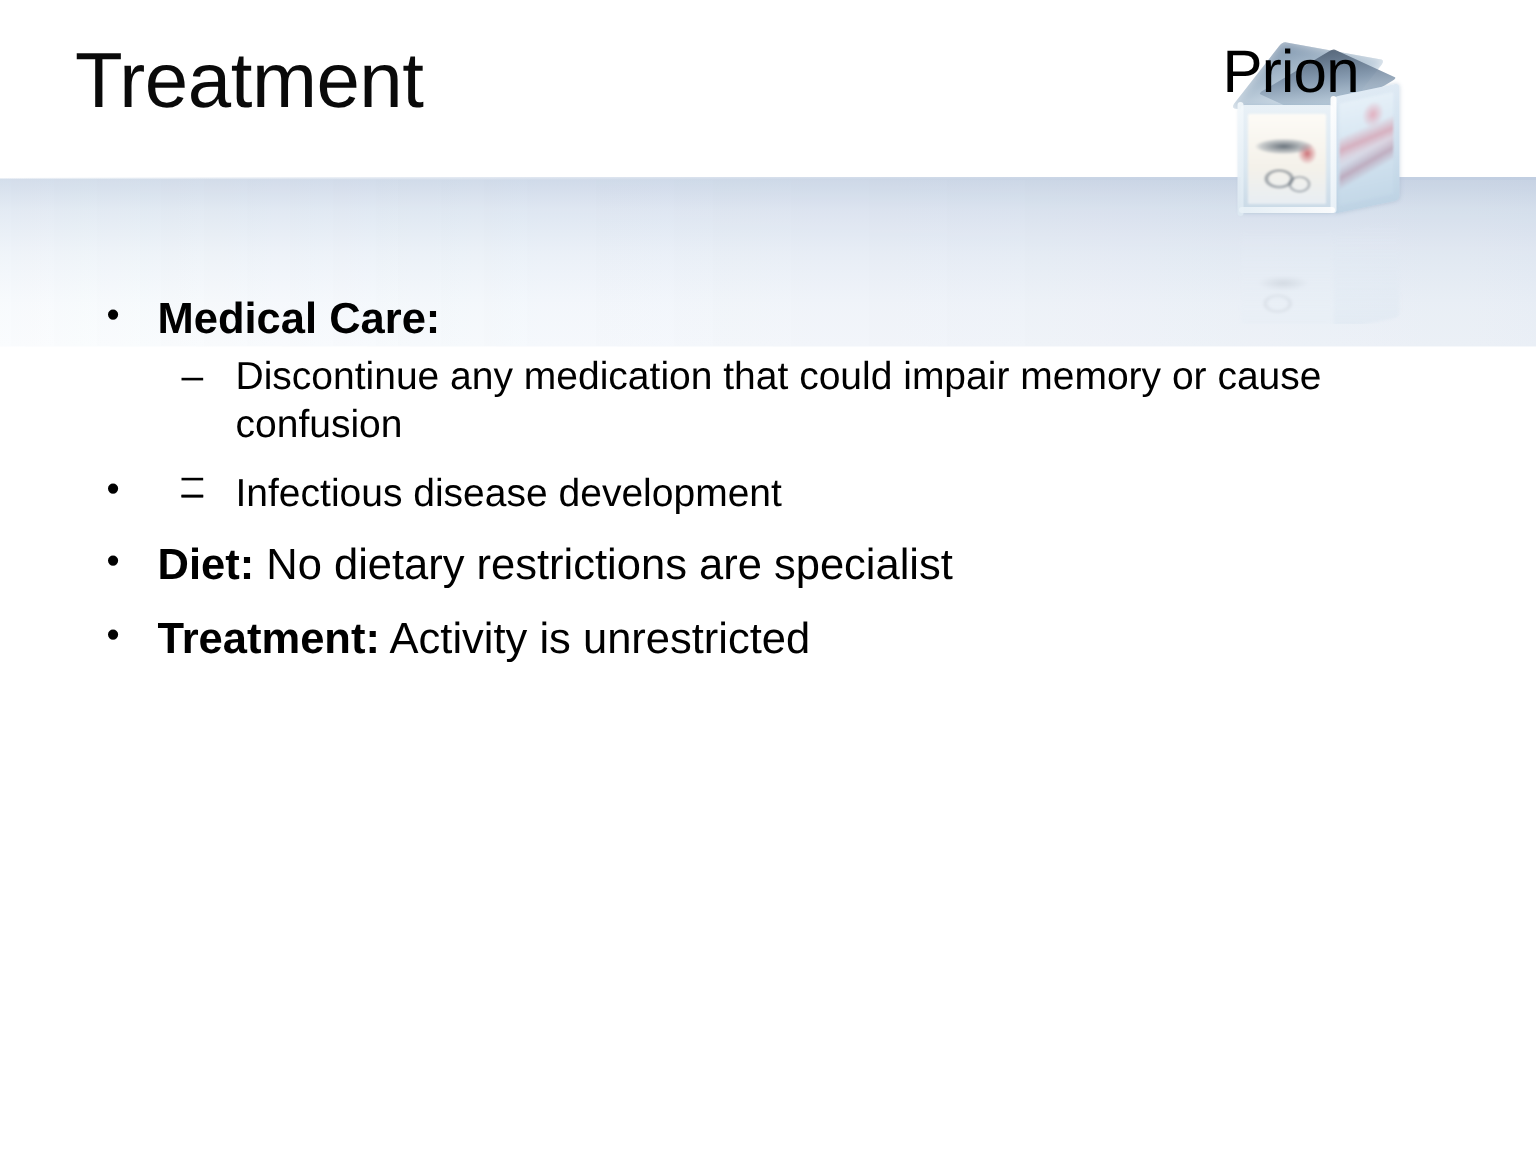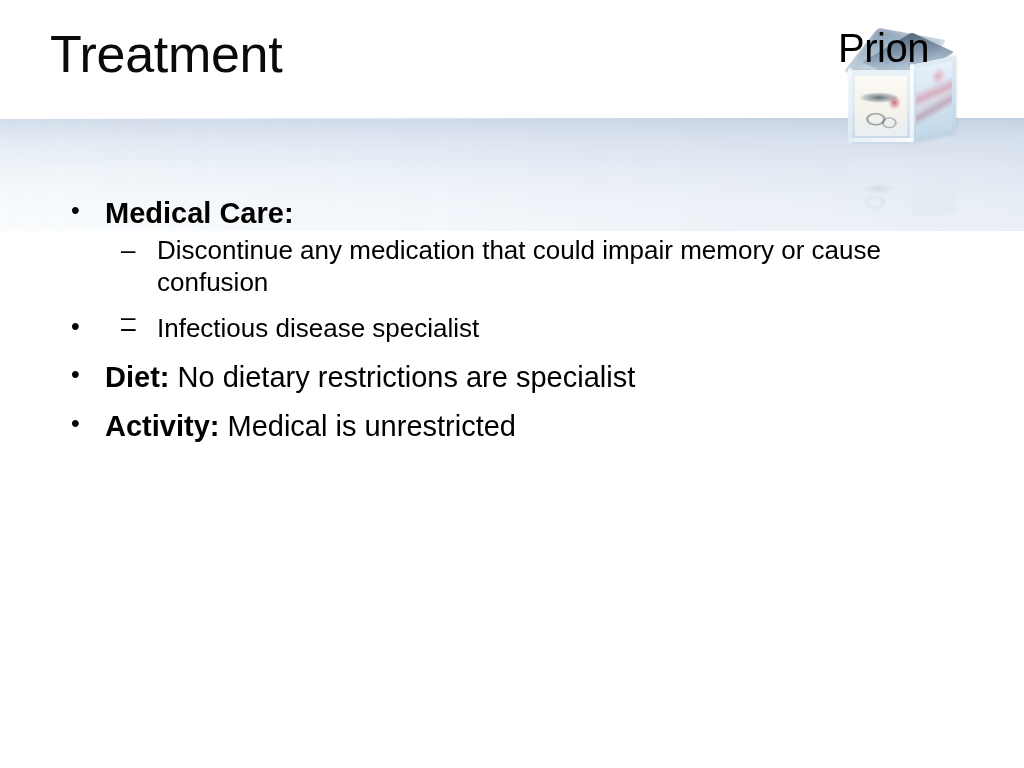--- a/index.html
+++ b/index.html
@@ -77,21 +77,21 @@
     color: #0a0a0a;
     letter-spacing: -0.3px;
     line-height: 1.05;
     white-space: nowrap;
     margin-left: 20px;
   }
 
   
   .logo-wrap {
     position: absolute;
-    left: 836px;
+    left: 813px;
     top: 22px;
     width: 136px;
     height: 190px;
   }
   .cube {
     position: absolute;
     left: 6px;
     top: 12px;
     width: 120px;
     height: 110px;
@@ -362,31 +362,31 @@
 
     <div class="lvl1">
       <span class="marker">•</span>
       <span class="rest"></span>
     </div>
     <div class="lvl2">
       <span class="marker">–</span>
     </div>
     <div class="lvl2">
       <span class="marker">–</span>
-      <span>Infectious disease specialist</span>
+      <span>Infectious disease development</span>
     </div>
 
     <div class="gap-md"></div>
 
     <div class="lvl1">
       <span class="marker">•</span>
       <span class="lead">Diet:</span><span class="rest"> No dietary restrictions are specialist</span>
     </div>
 
     <div class="gap-sm"></div>
 
     <div class="lvl1">
       <span class="marker">•</span>
-      <span class="lead">Activity:</span><span class="rest"> Medical is unrestricted</span>
+      <span class="lead">Treatment:</span><span class="rest"> Activity is unrestricted</span>
     </div>
 
   </div>
 </div>
 
 </body></html>

